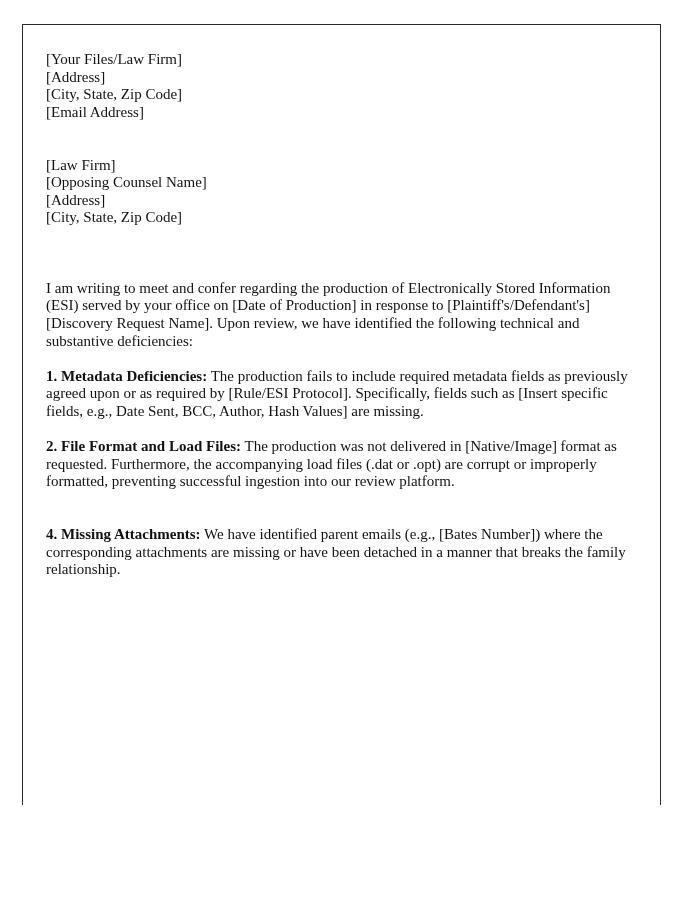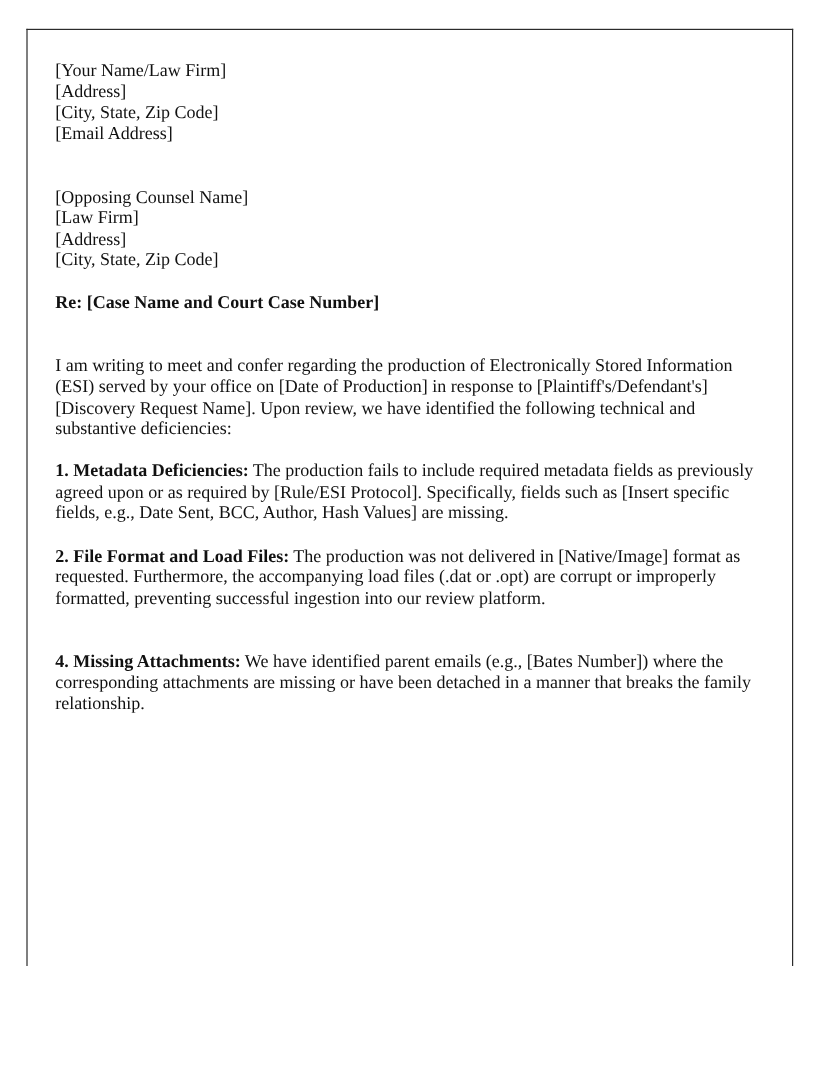--- a/index.html
+++ b/index.html
@@ -67,42 +67,41 @@
     max-width: 596px;
   }
 </style>
 </head>
 <body>
 
 <div class="page-sheet">
   <div class="page-inner">
 
     <div class="block">
-      <div class="doc-line">[Your Name/Law Firm]</div>
+      <div class="doc-line">[Your Files/Law Firm]</div>
       <div class="doc-line">[Address]</div>
       <div class="doc-line">[City, State, Zip Code]</div>
       <div class="doc-line">[Email Address]</div>
     </div>
 
     <div class="gap-line"></div>
 
 
     <div class="gap-line"></div>
 
     <div class="block">
+      <div class="doc-line">[Law Firm]</div>
       <div class="doc-line">[Opposing Counsel Name]</div>
-      <div class="doc-line">[Law Firm]</div>
       <div class="doc-line">[Address]</div>
       <div class="doc-line">[City, State, Zip Code]</div>
     </div>
 
     <div class="gap-line"></div>
 
     <div class="block para-block">
-      <div class="heading-line">Re: [Case Name and Court Case Number]</div>
     </div>
 
     <div class="gap-line"></div>
 
 
     <div class="gap-line"></div>
 
     <p class="doc-para para-block">I am writing to meet and confer regarding the production of Electronically Stored Information (ESI) served by your office on [Date of Production] in response to [Plaintiff's/Defendant's] [Discovery Request Name]. Upon review, we have identified the following technical and substantive deficiencies:</p>
 
     <div class="gap-line"></div>

